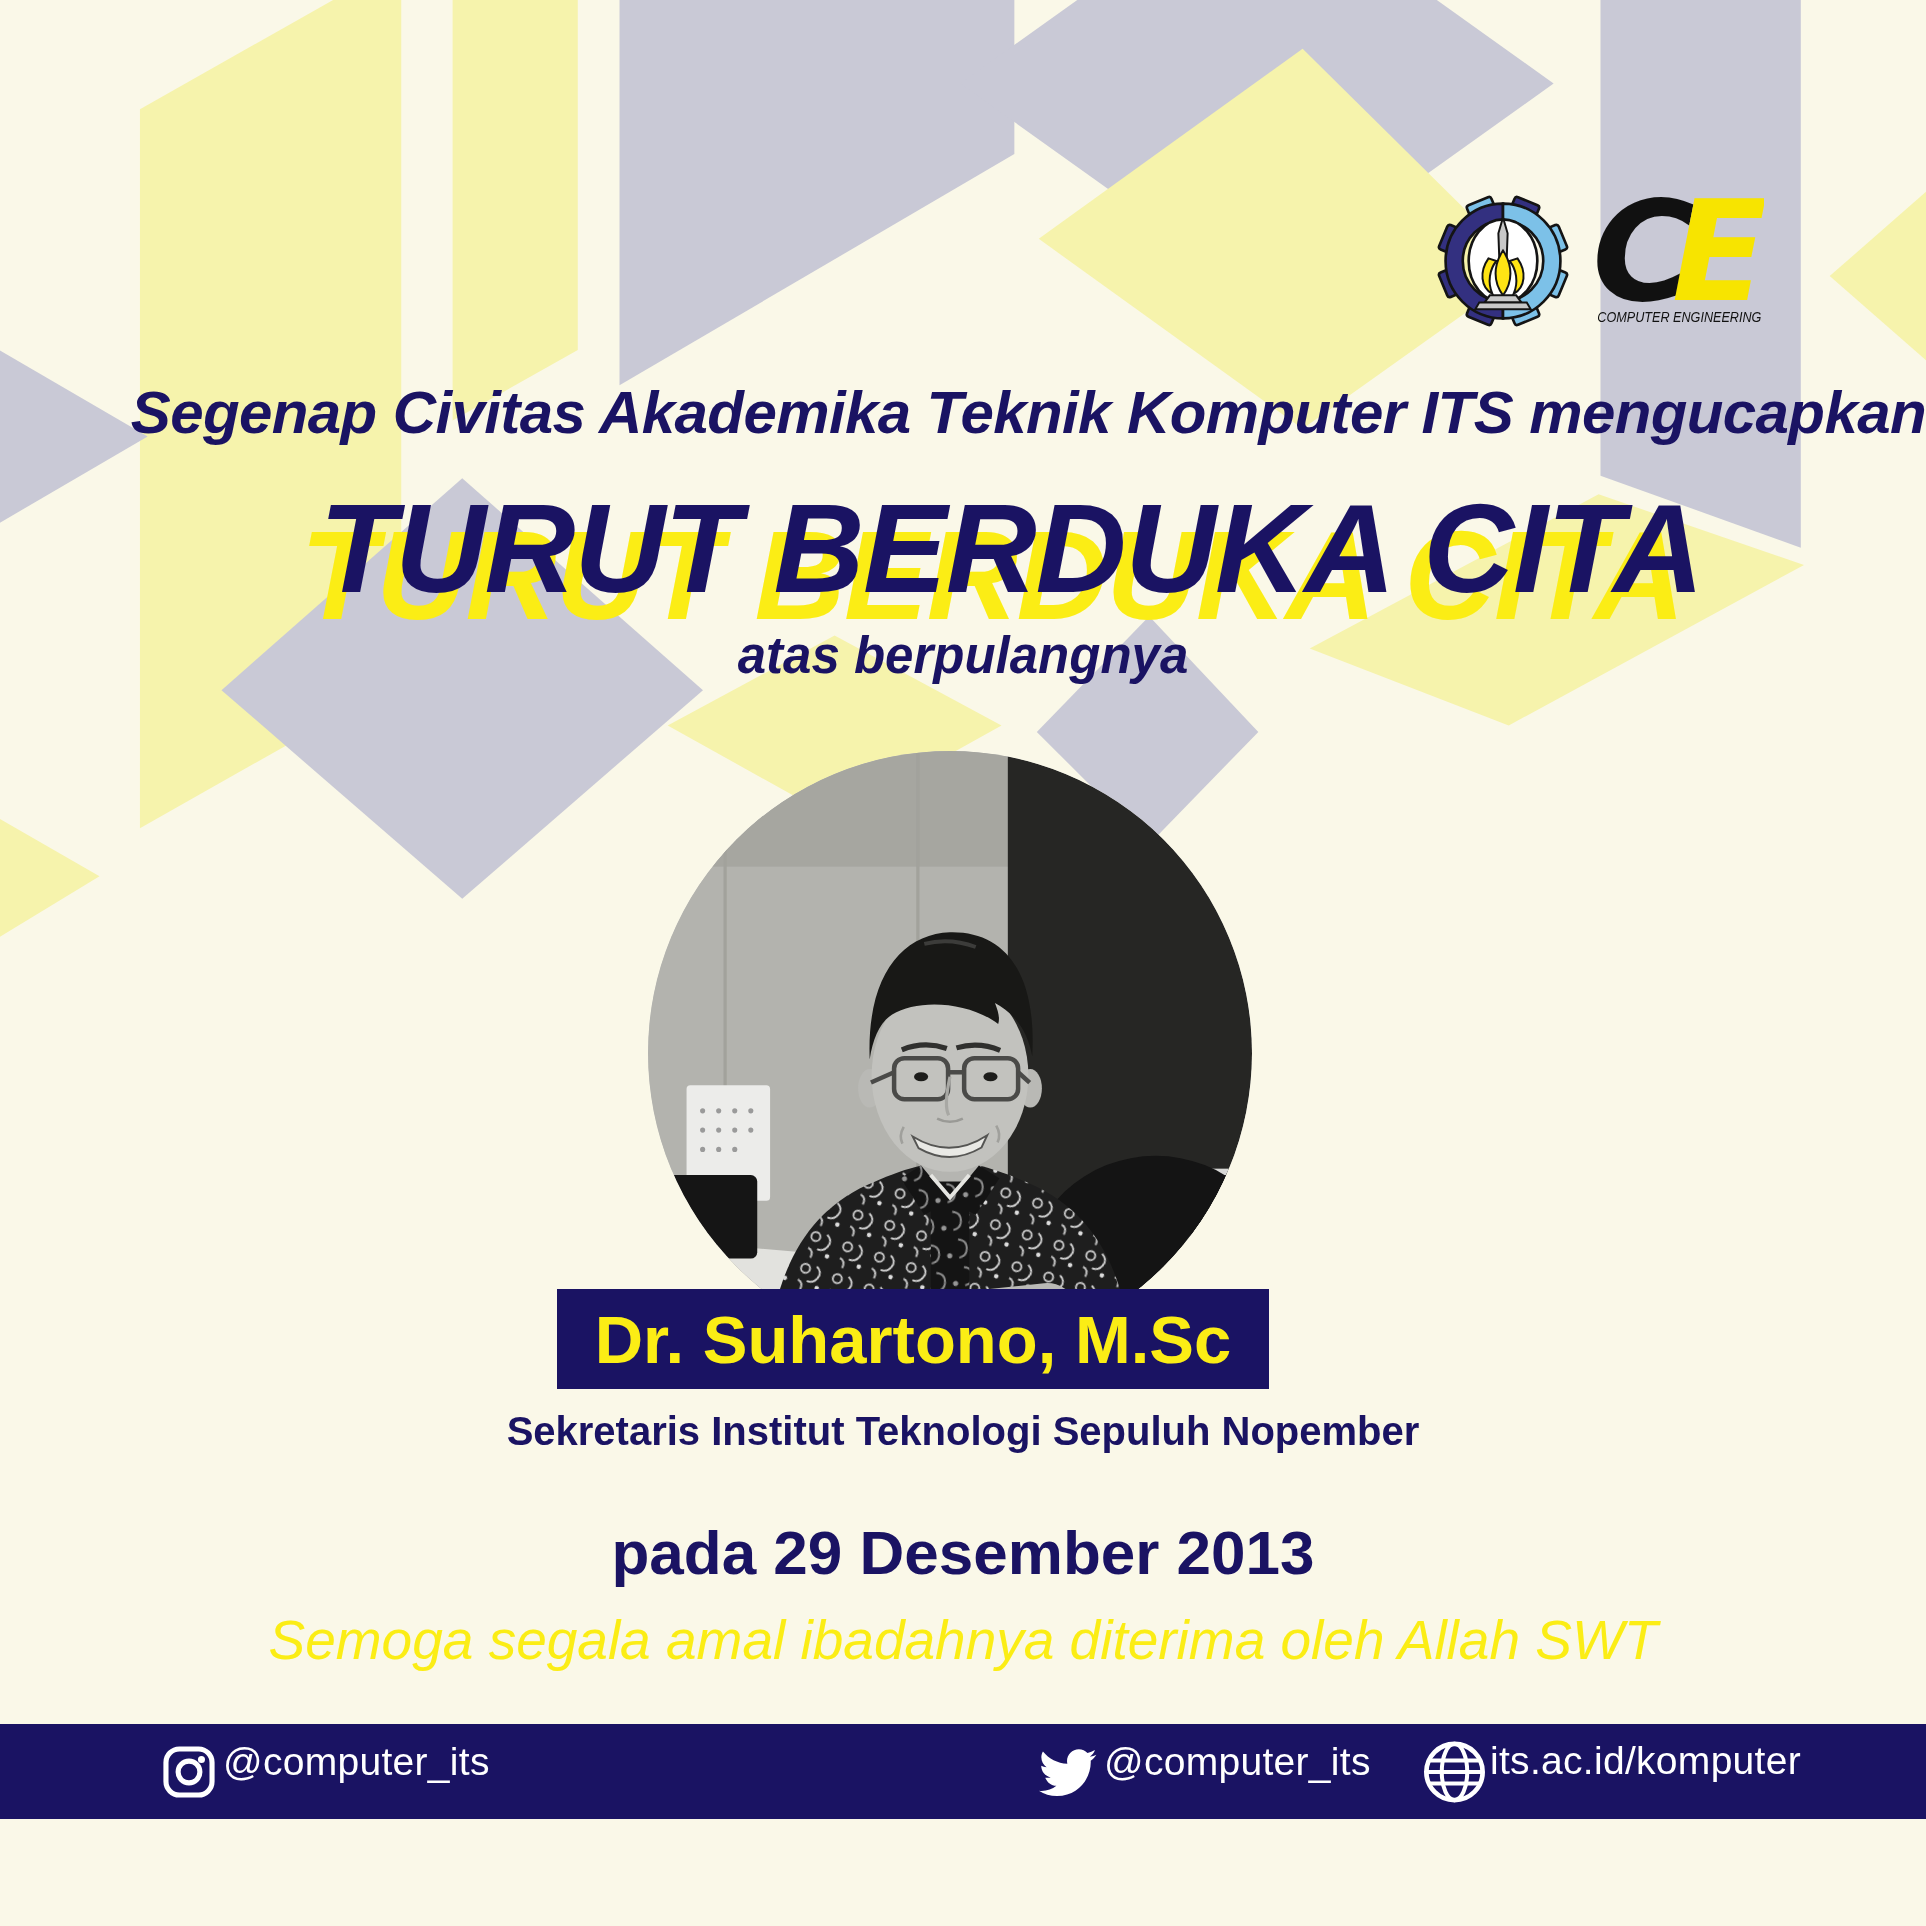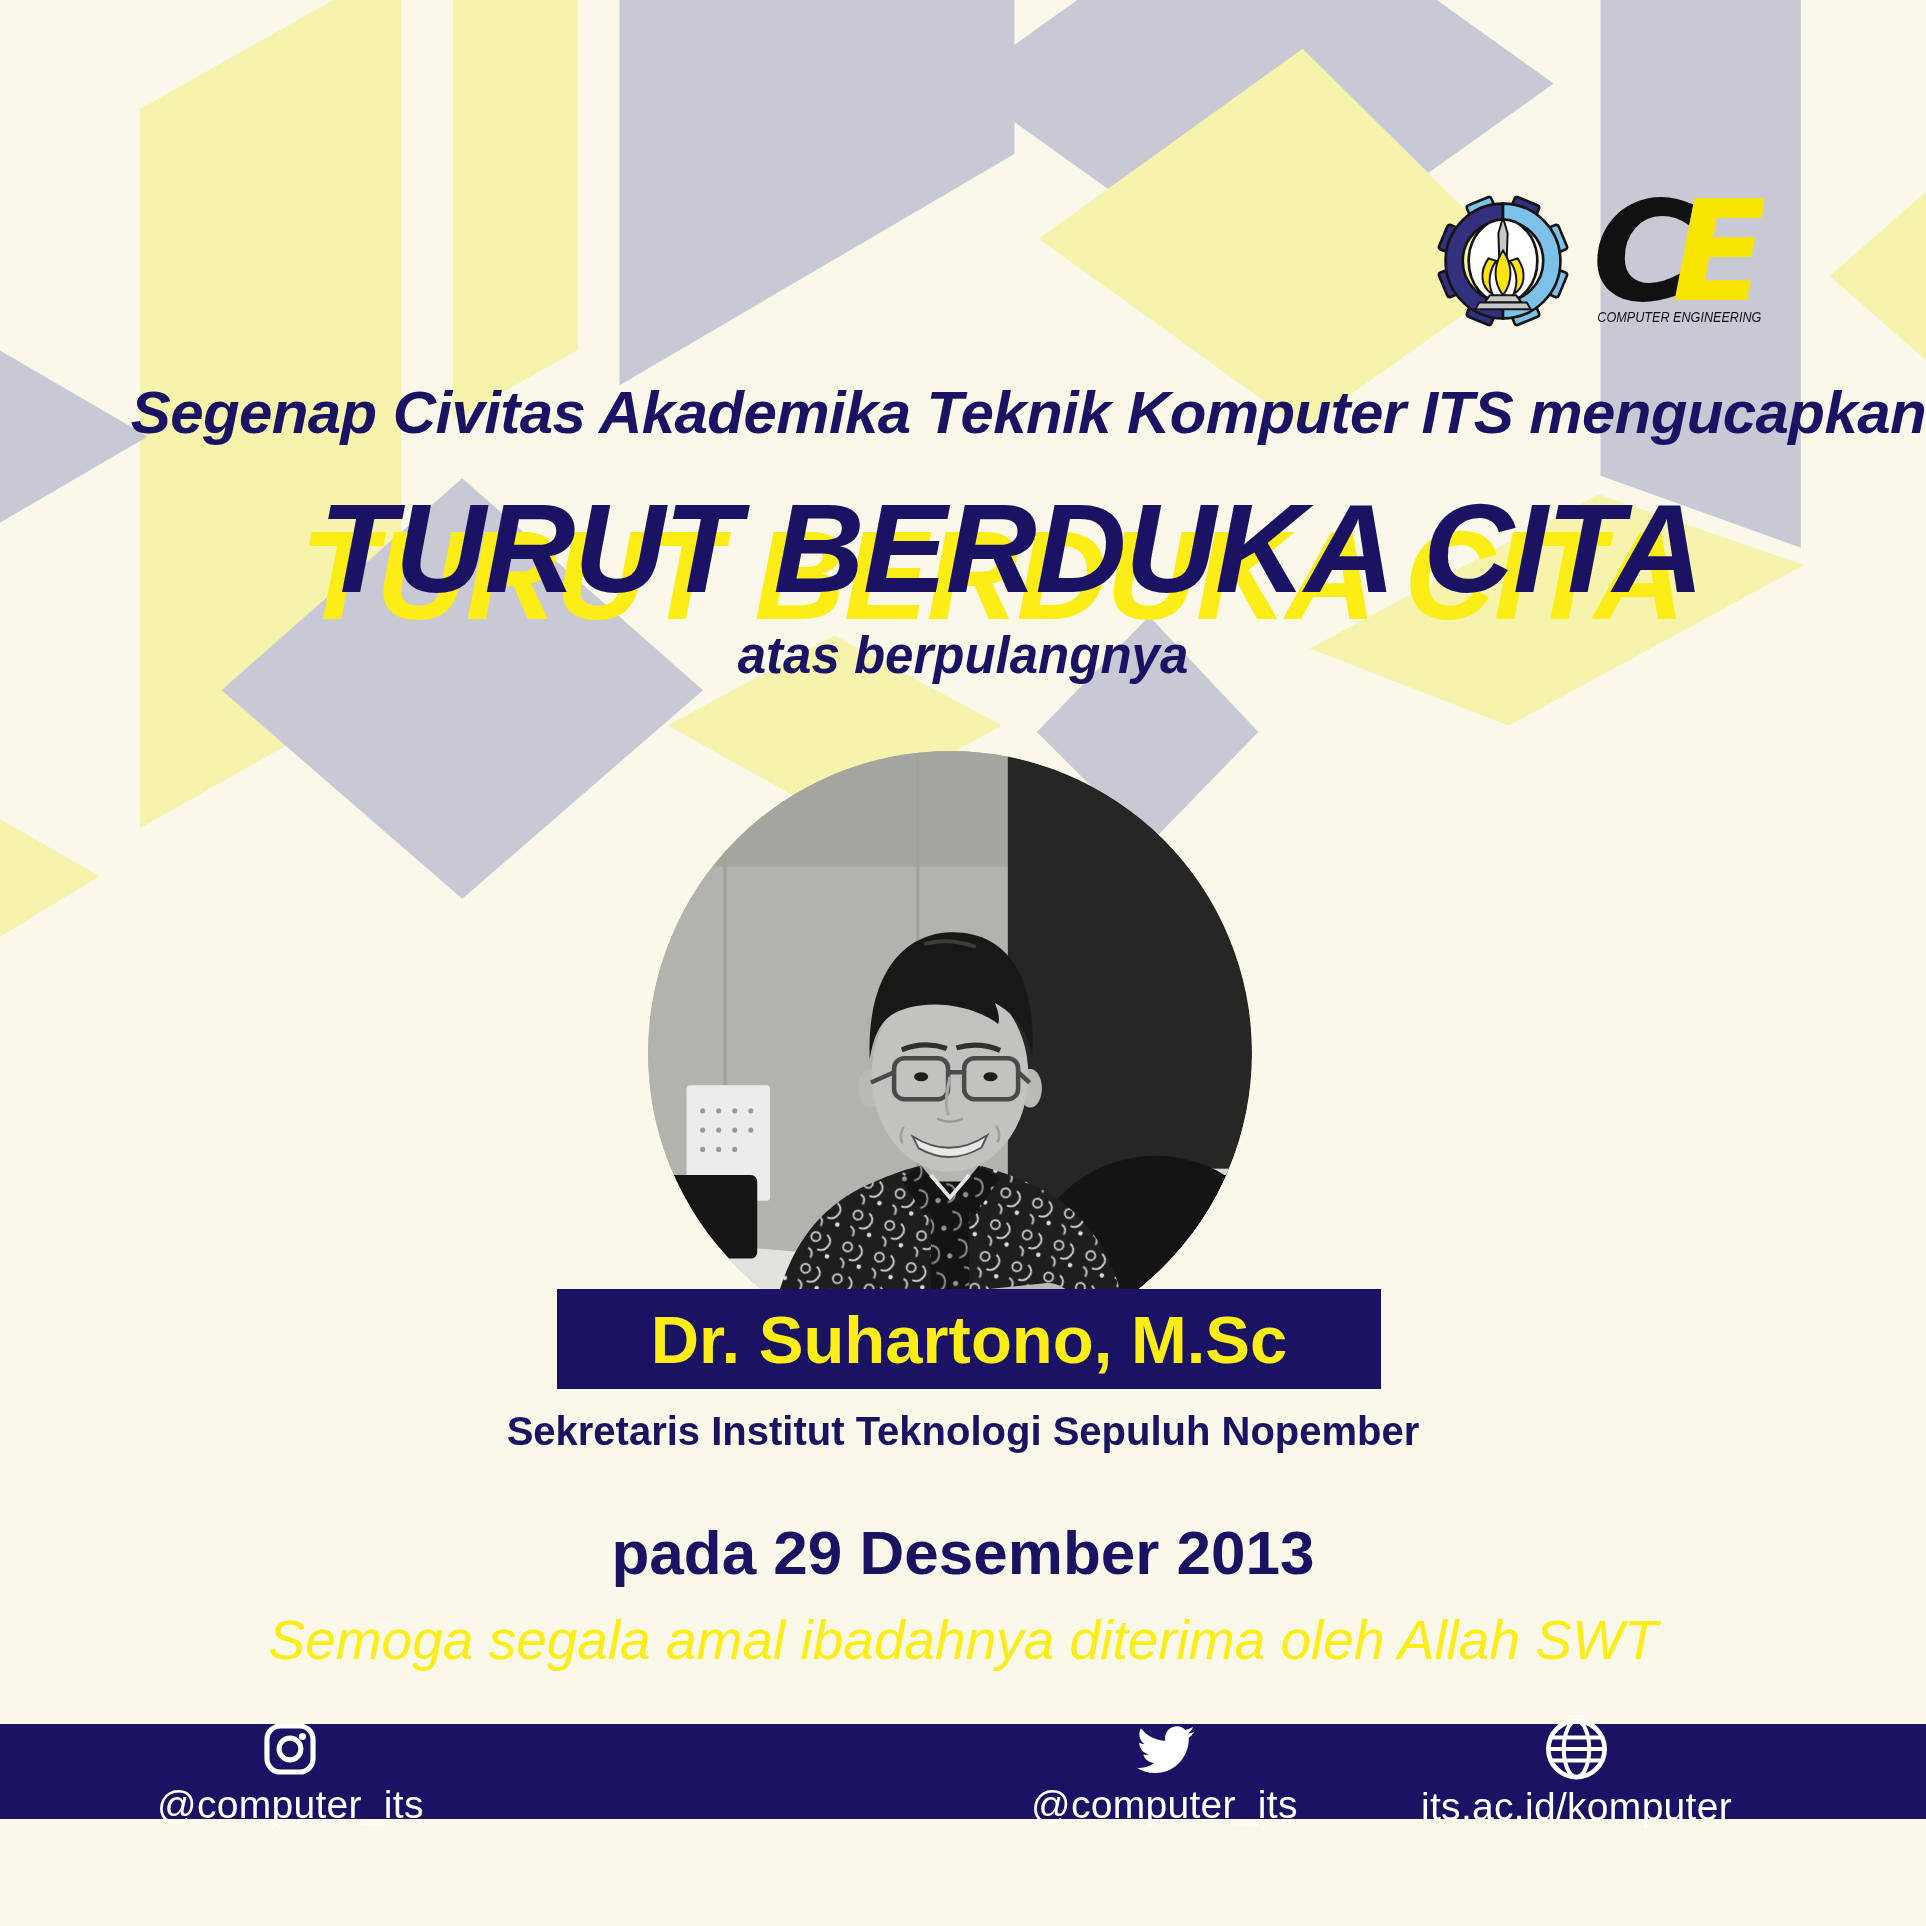--- a/index.html
+++ b/index.html
@@ -26,36 +26,36 @@
     top:476px;font-size:126px;font-weight:700;font-style:italic;letter-spacing:-1.3px;
     text-shadow:-19px 27px 0 var(--yellow);
     margin-left:48px;
   }
   .lead-line{top:626px;font-size:51px;font-weight:700;font-style:italic;}
   .photo-wrap{
     left:648px;top:751px;width:604px;height:604px;border-radius:50%;
     overflow:hidden;background:#bdbdb9;
   }
   .name-plate{
-    left:557px;top:1289px;width:824px;height:100px;
+    left:557px;top:1289px;width:712px;height:100px;
     background:var(--navy);
     display:flex;align-items:center;justify-content:center;
   }
   .name-plate span{
     color:var(--yellow);font-size:67px;font-weight:700;letter-spacing:0;
   }
   .role-lines{top:1407px;font-size:40px;font-weight:700;line-height:49px;}
   .date-line{top:1517px;font-size:62px;font-weight:700;}
   .prayer-line{top:1608px;font-size:55px;font-style:italic;font-weight:400;color:var(--yellow);}
   .footer-bar{
     left:0;top:1724px;width:1926px;height:95px;background:var(--navy);
   }
   .footer-item{
     position:absolute;top:50%;transform:translateY(-50%);
-    display:flex;align-items:center;gap:2px;color:#fff;flex-direction:column;
+    display:flex;align-items:flex-start;gap:2px;color:#fff;
   }
   .footer-item .label{font-size:39px;font-weight:400;letter-spacing:0.3px;white-space:nowrap;}
   .footer-item .icon{display:block;}
   .logo-its{left:1437px;top:193px;width:132px;height:136px;}
   .logo-ce{left:1596px;top:196px;width:168px;height:135px;}
 </style>
 </head>
 <body>
 
 <svg class="bg-pattern" viewBox="0 0 3000 3000" aria-hidden="true">

